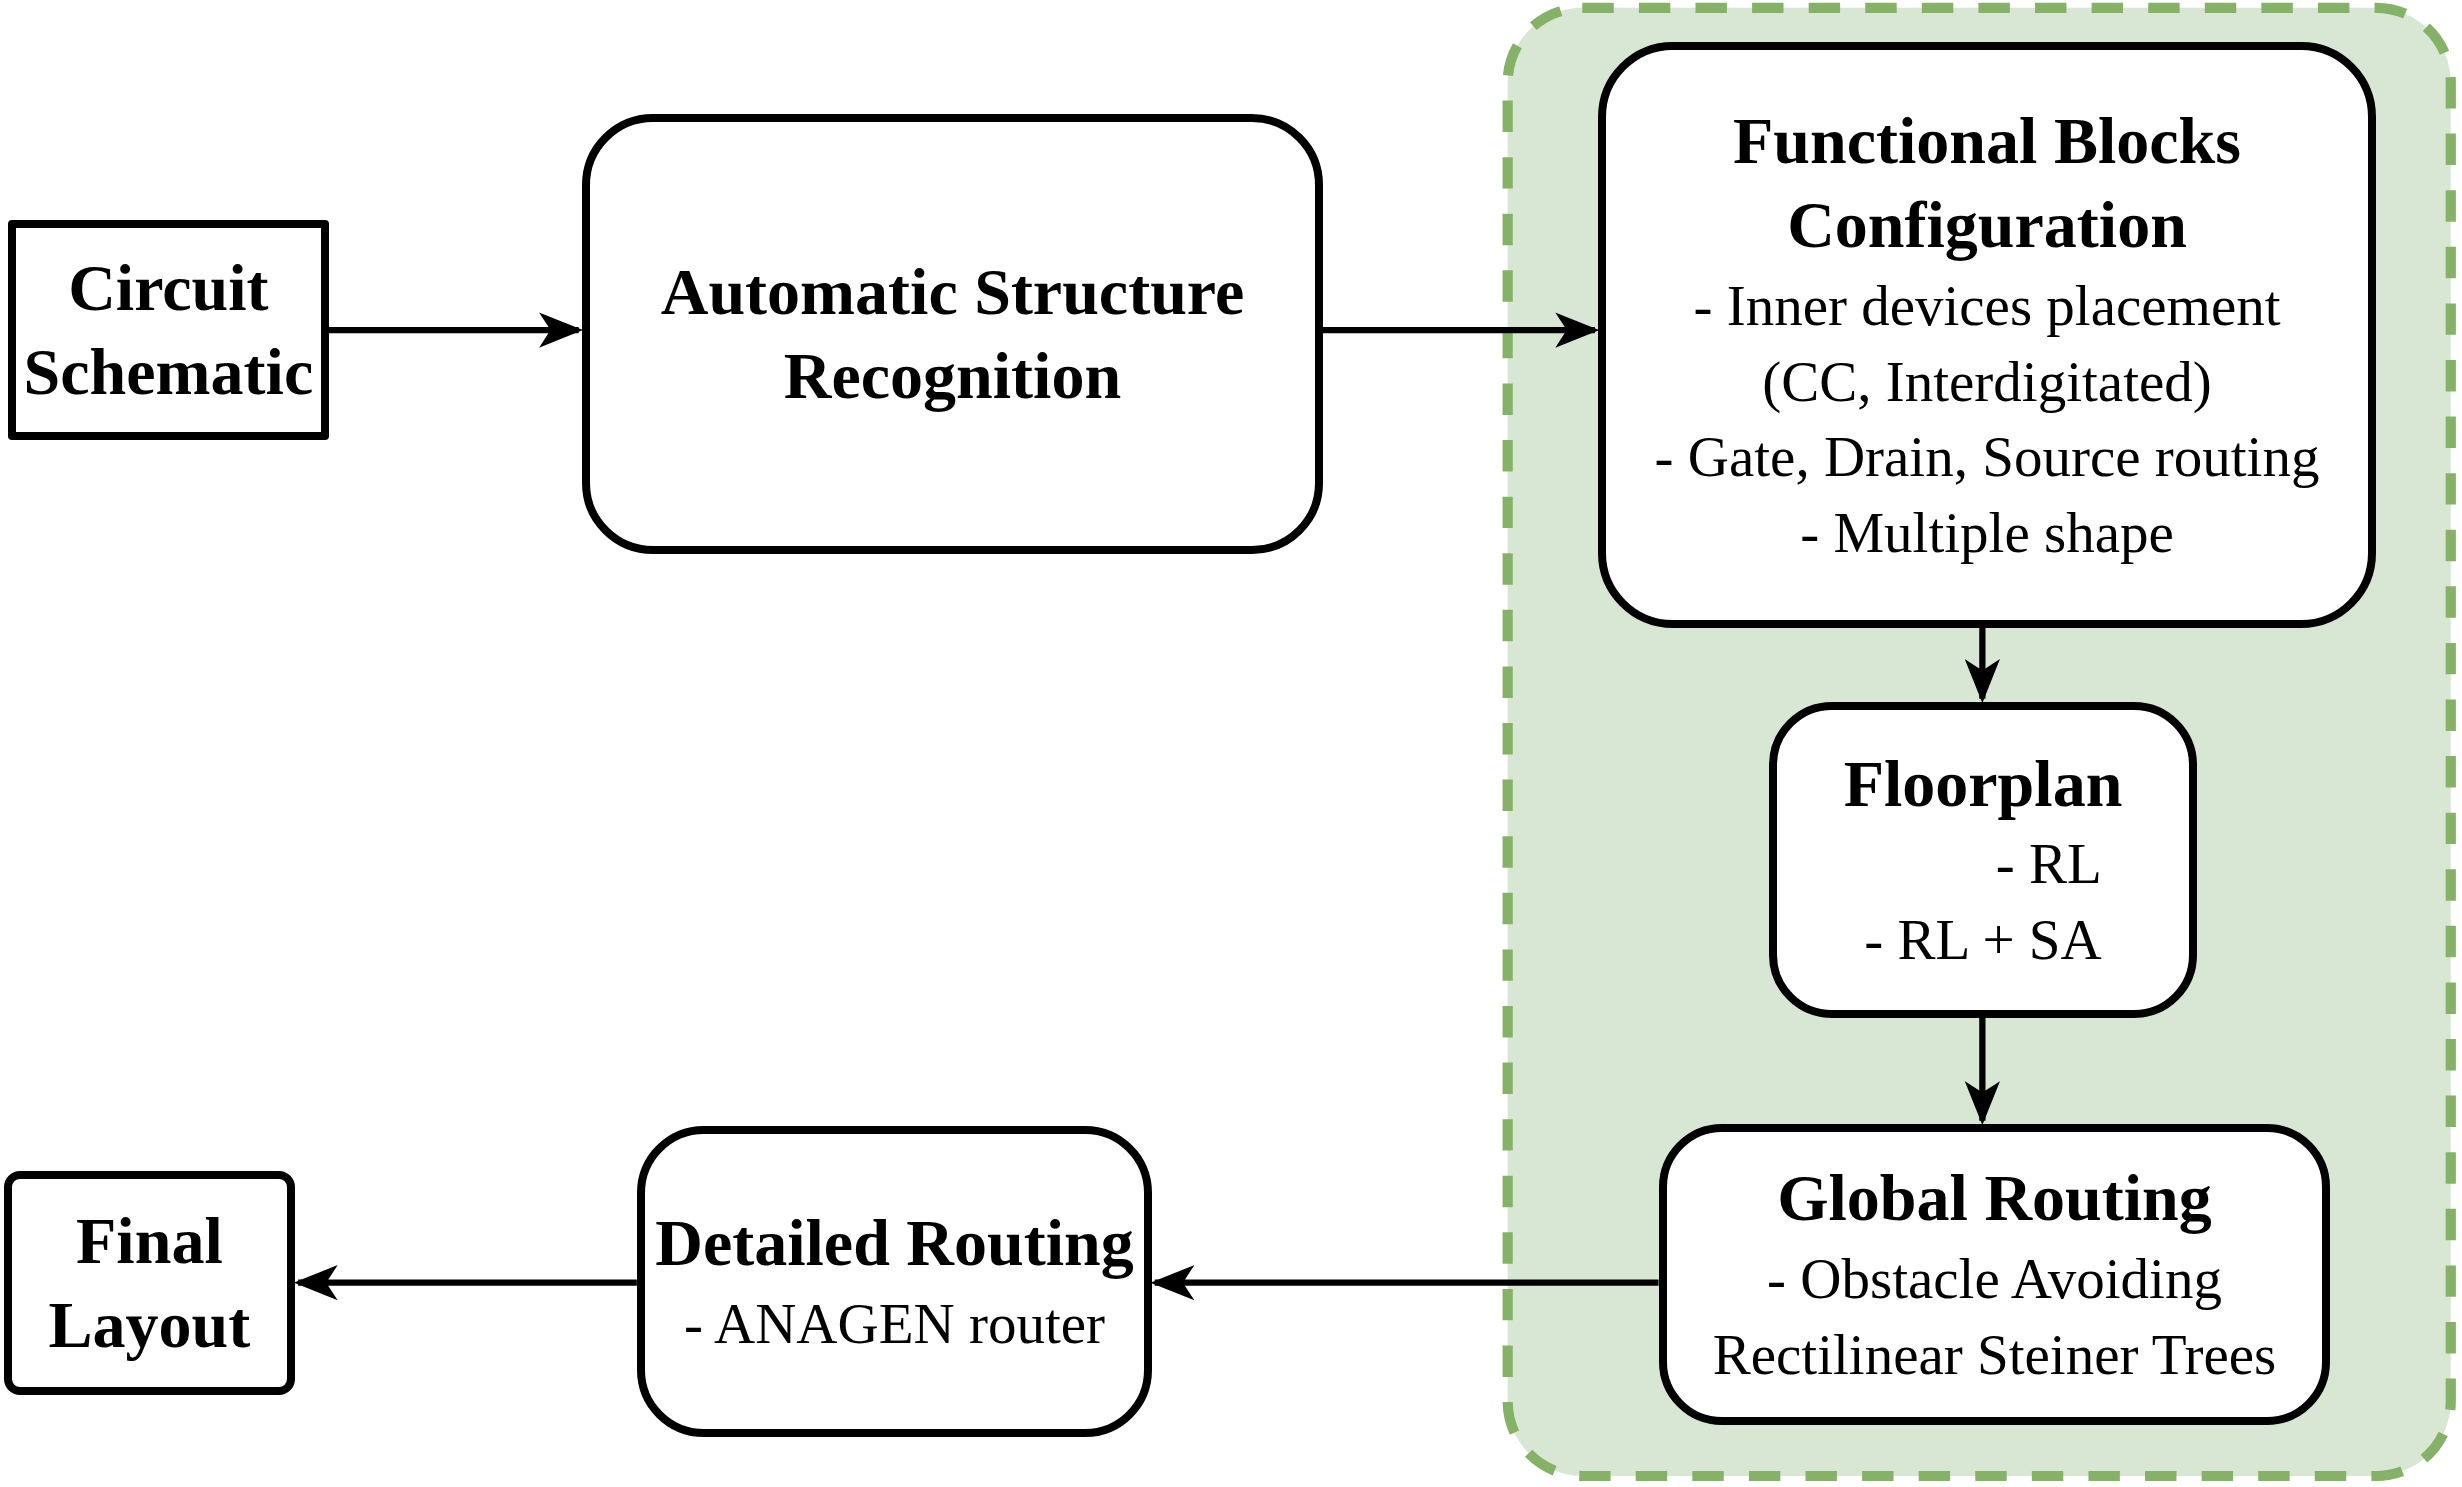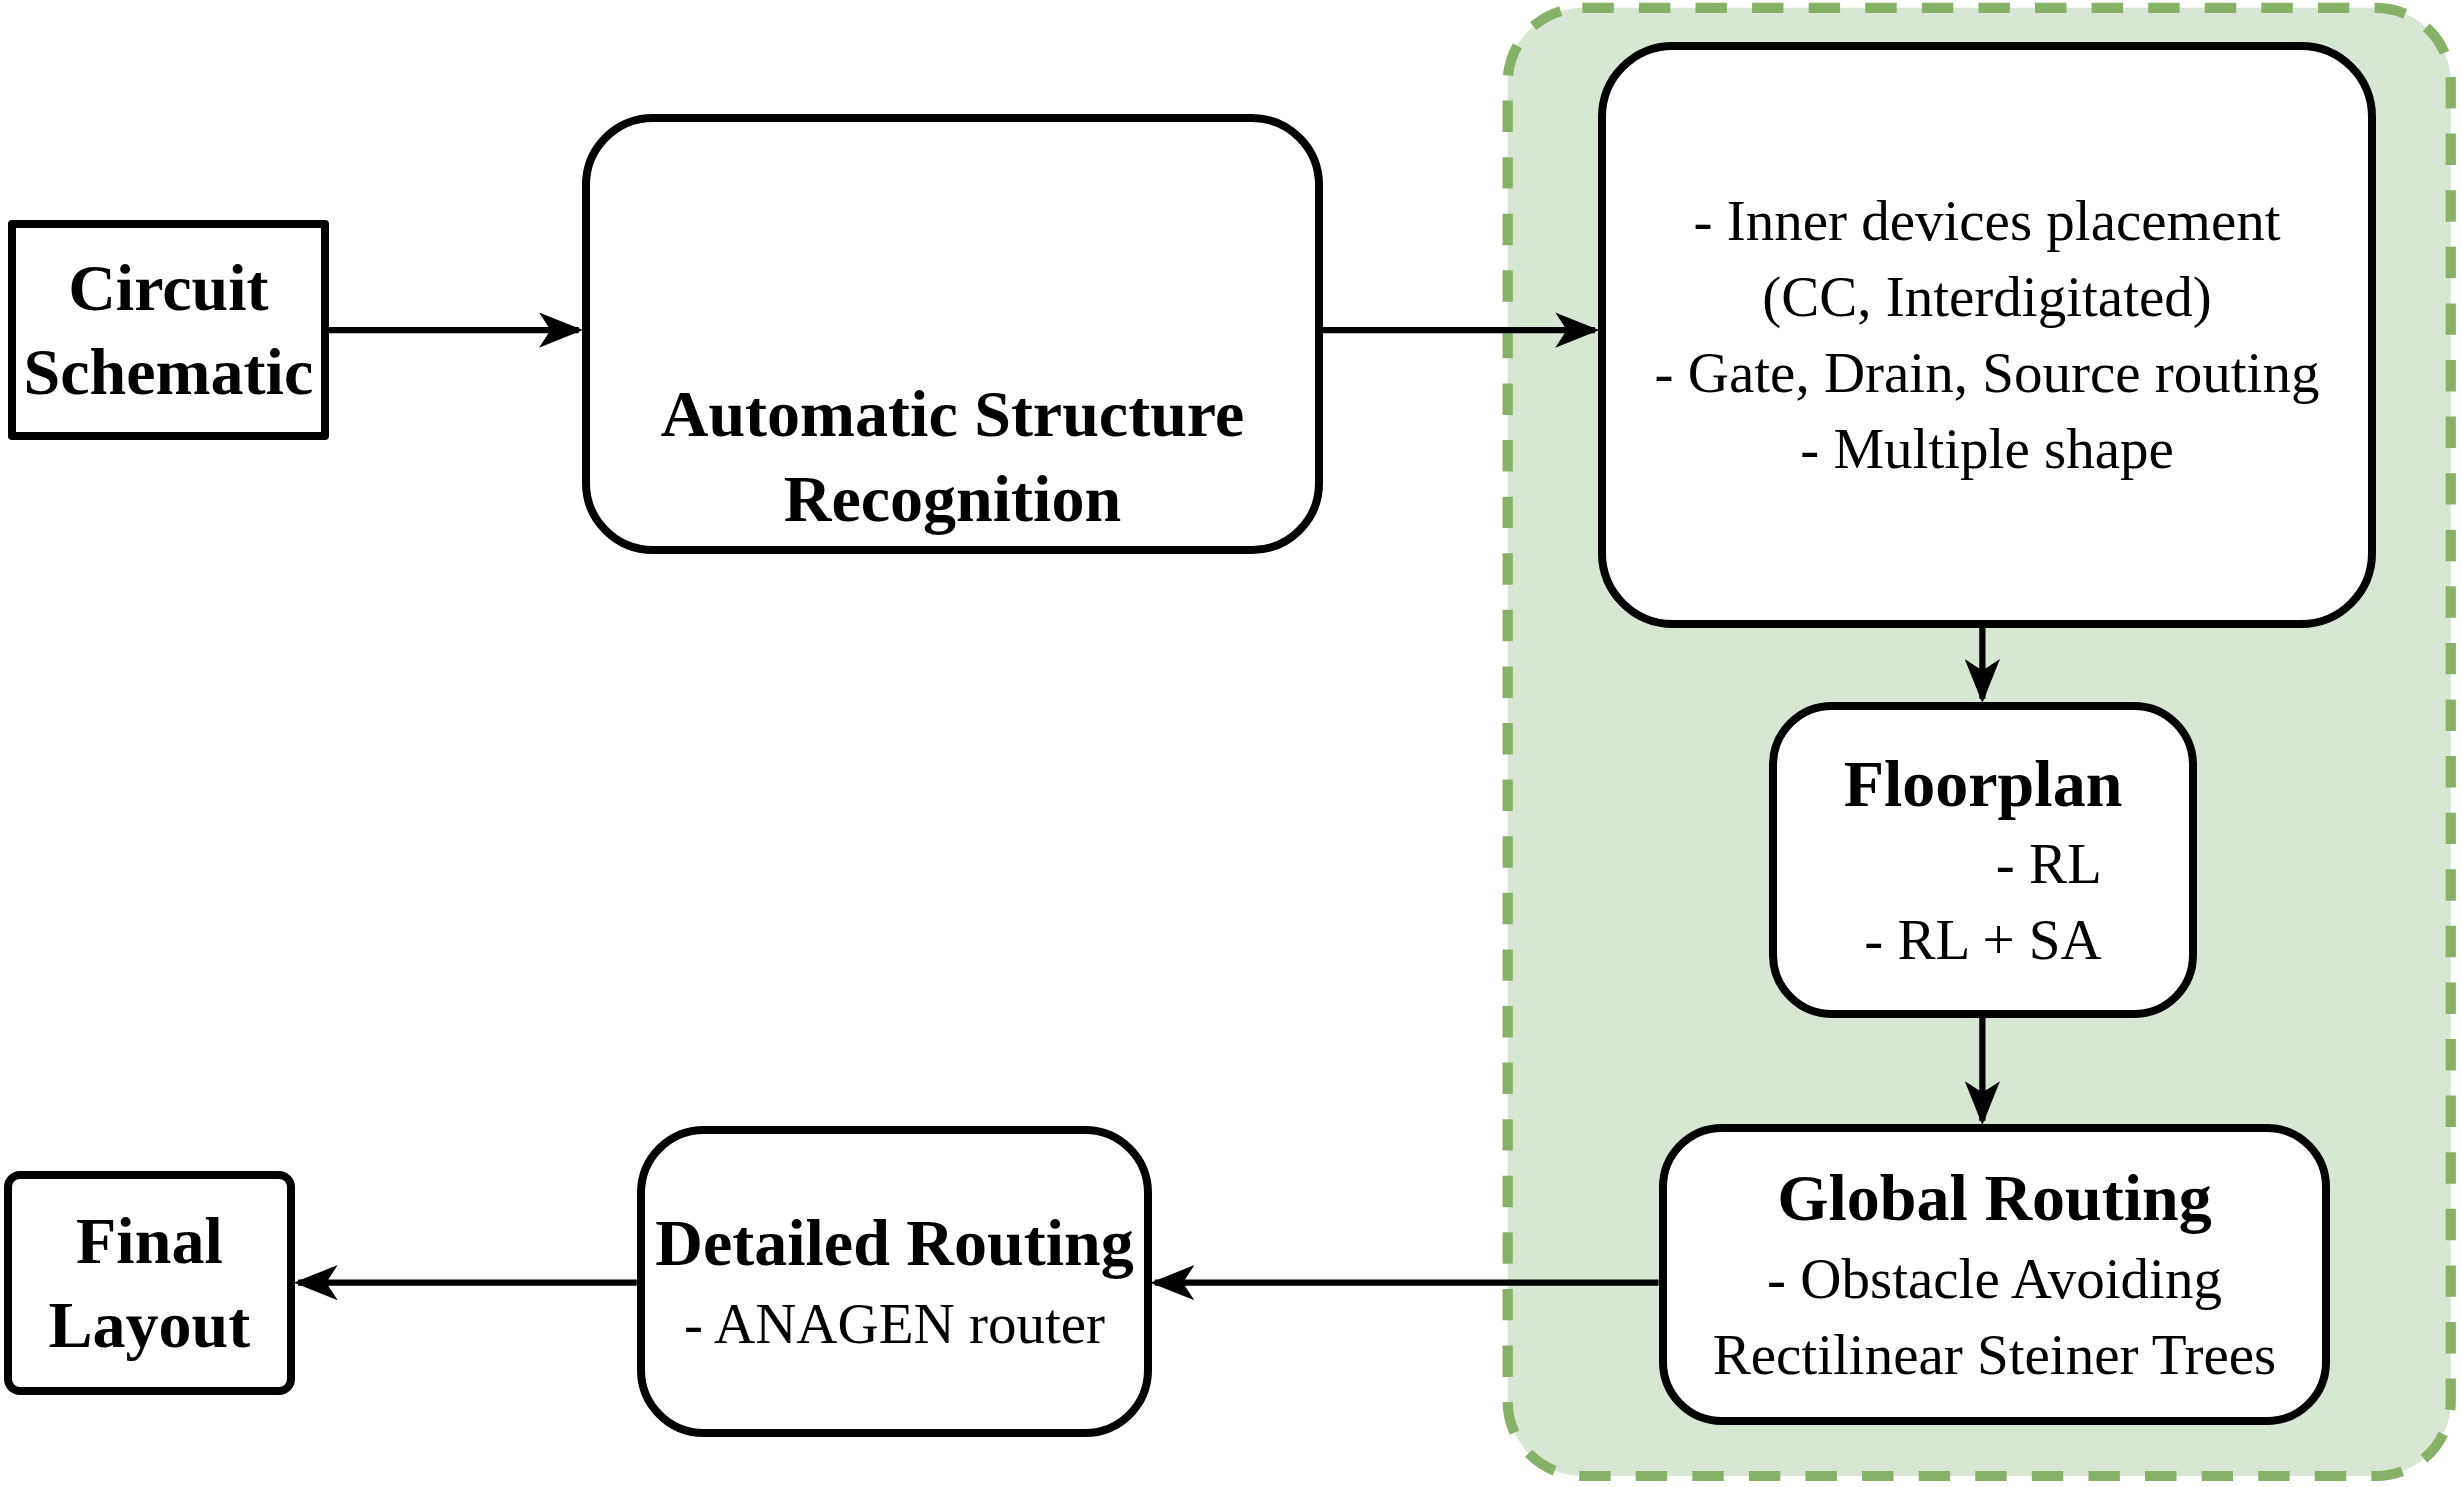--- a/index.html
+++ b/index.html
@@ -46,21 +46,21 @@
     line-height:1.28;
     white-space:pre-line;
   }
   .body{
     font-size:57px;
     line-height:1.33;
     white-space:pre-line;
   }
   
   #node-cs {left:7.9px;   top:220px;  width:321px; height:220px; border-radius:4px;}
-  #node-asr{left:582px;  top:114px;  width:741px; height:440px; border-radius:71px;justify-content:flex-end;}
+  #node-asr{left:582px;  top:114px;  width:741px; height:440px; border-radius:71px;}
   #node-fb {left:1598px; top:42px;   width:778px; height:586px; border-radius:75px;}
   #node-fp {left:1769px; top:702px;  width:428px; height:316px; border-radius:63px;text-align:right;}
   #node-gr {left:1659px; top:1124px; width:671px; height:301px; border-radius:63px;}
   #node-dr {left:637px;  top:1126px; width:515px; height:311px; border-radius:67px;}
   #node-fl {left:3.9px;    top:1171px; width:291px; height:224px; border-radius:16px;}
 </style>
 </head>
 <body>
 
 <div class="canvas">
@@ -86,20 +86,22 @@
     <span class="title">Circuit
 Schematic</span>
   </div>
 
   <div class="node" id="node-asr">
     <span class="title">Automatic Structure
 Recognition</span>
   </div>
 
   <div class="node" id="node-fb">
+    <span class="title">Functional Blocks
+Configuration</span>
     <span class="body">- Inner devices placement
 (CC, Interdigitated)
 - Gate, Drain, Source routing
 - Multiple shape</span>
   </div>
 
   <div class="node" id="node-fp">
     <span class="title">Floorplan</span>
     <span class="body">- RL
 - RL + SA</span>

